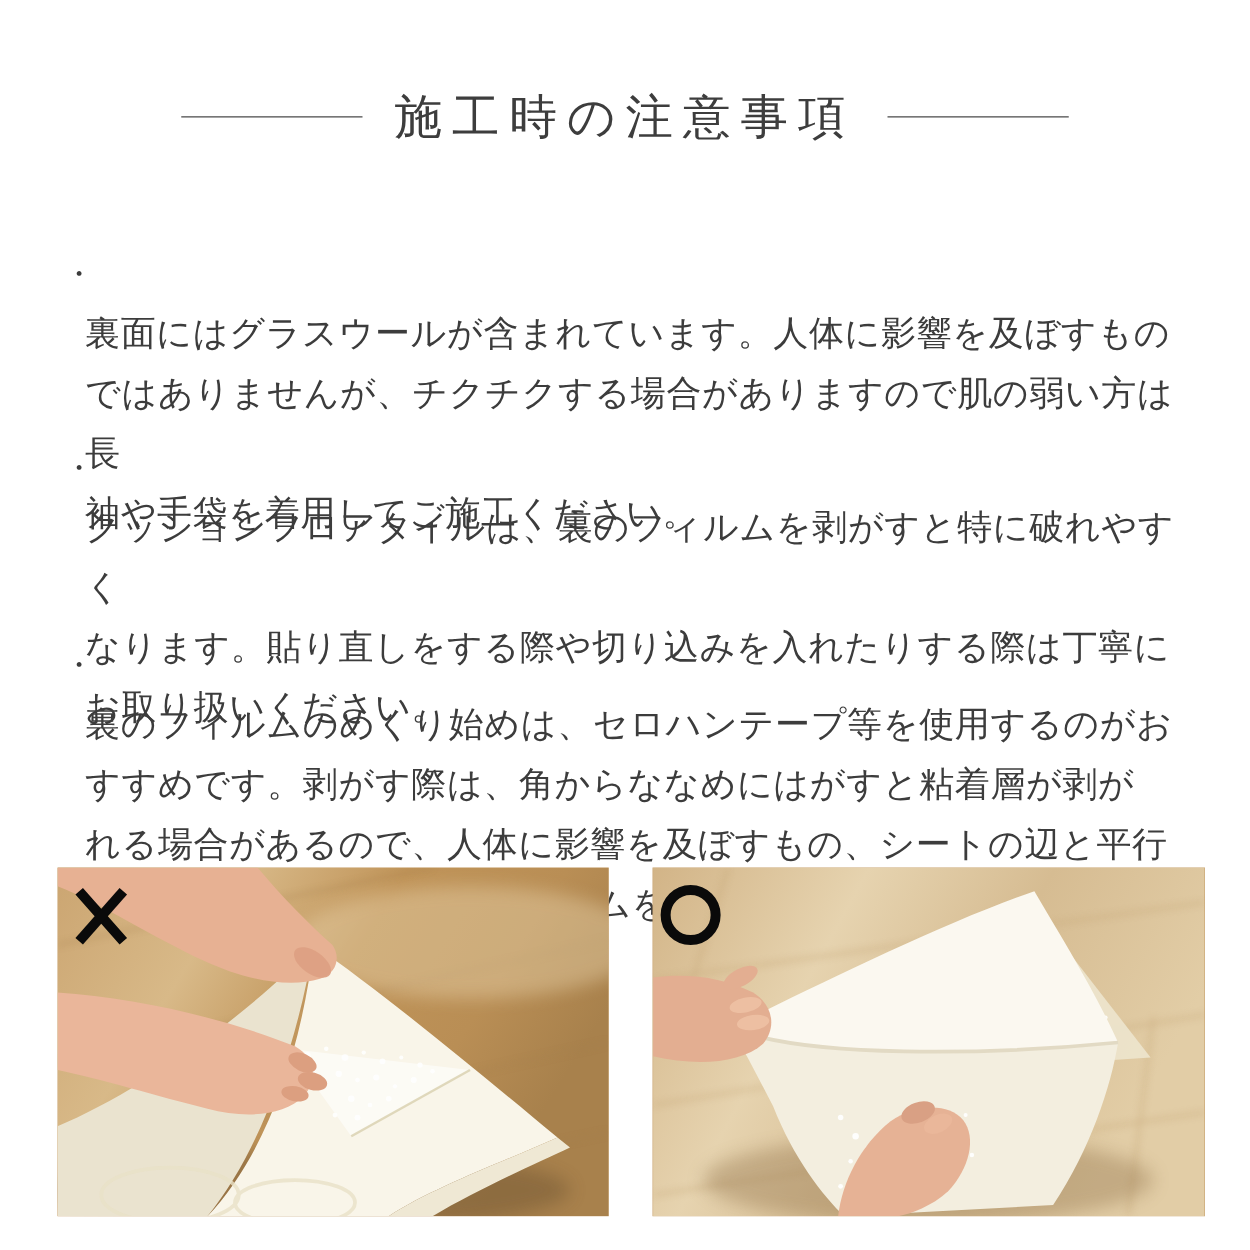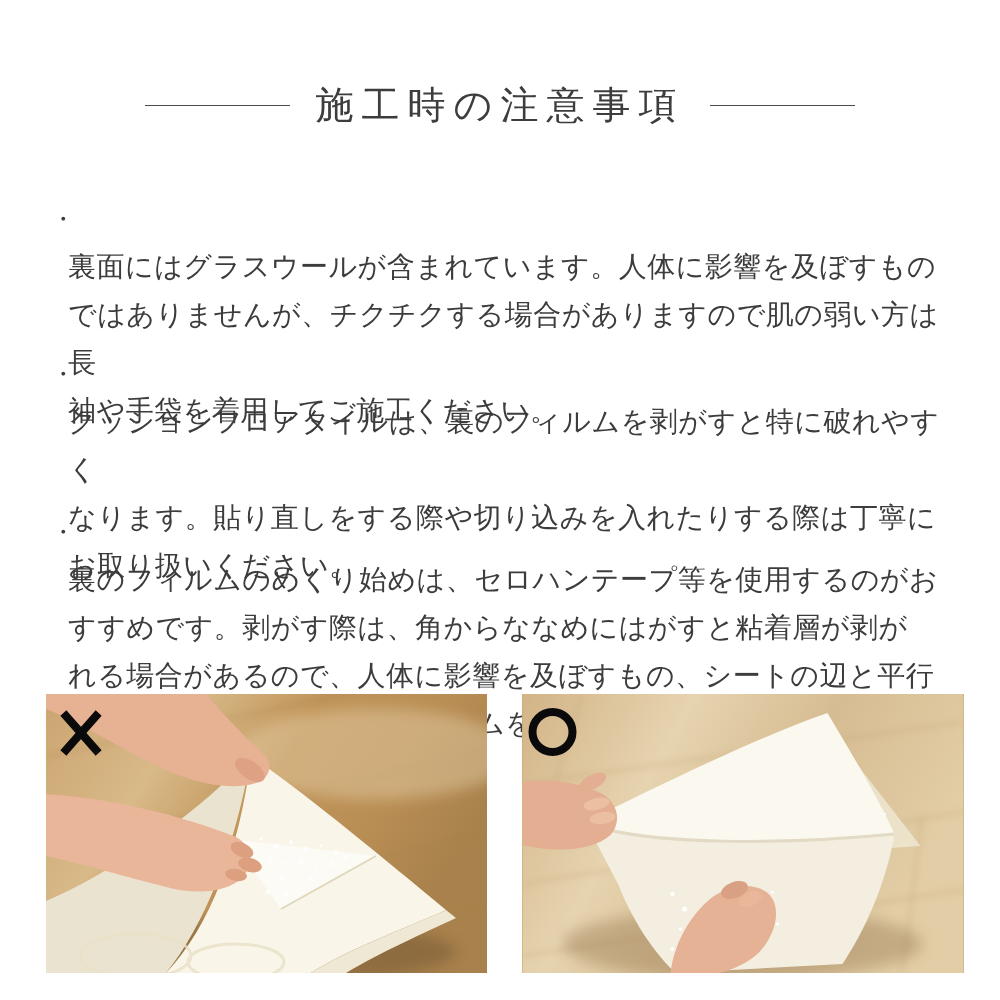--- a/index.html
+++ b/index.html
@@ -2,21 +2,21 @@
 <html><head>
 <meta charset="utf-8">
 <style>
   html,body{margin:0;padding:0;}
   body{
     width:1000px;height:1000px;background:#ffffff;position:relative;
     font-family:"DejaVu Sans","Liberation Sans",sans-serif;
     overflow:hidden;
   }
   .header{
-    position:absolute;top:80px;left:0;width:1000px;
+    position:absolute;top:68px;left:0;width:1000px;
     display:flex;align-items:center;justify-content:center;gap:26px;text-align:center;
   }
   .rule{width:145px;height:0;border-top:1px solid #4a4a4a;}
   .page-title{
     margin:0;font-size:38px;font-weight:500;letter-spacing:8px;
     color:#3d3d3d;white-space:nowrap;
   }
   .note{
     position:absolute;left:68px;width:884px;
     font-size:28px;line-height:48px;color:#3c3c3c;

